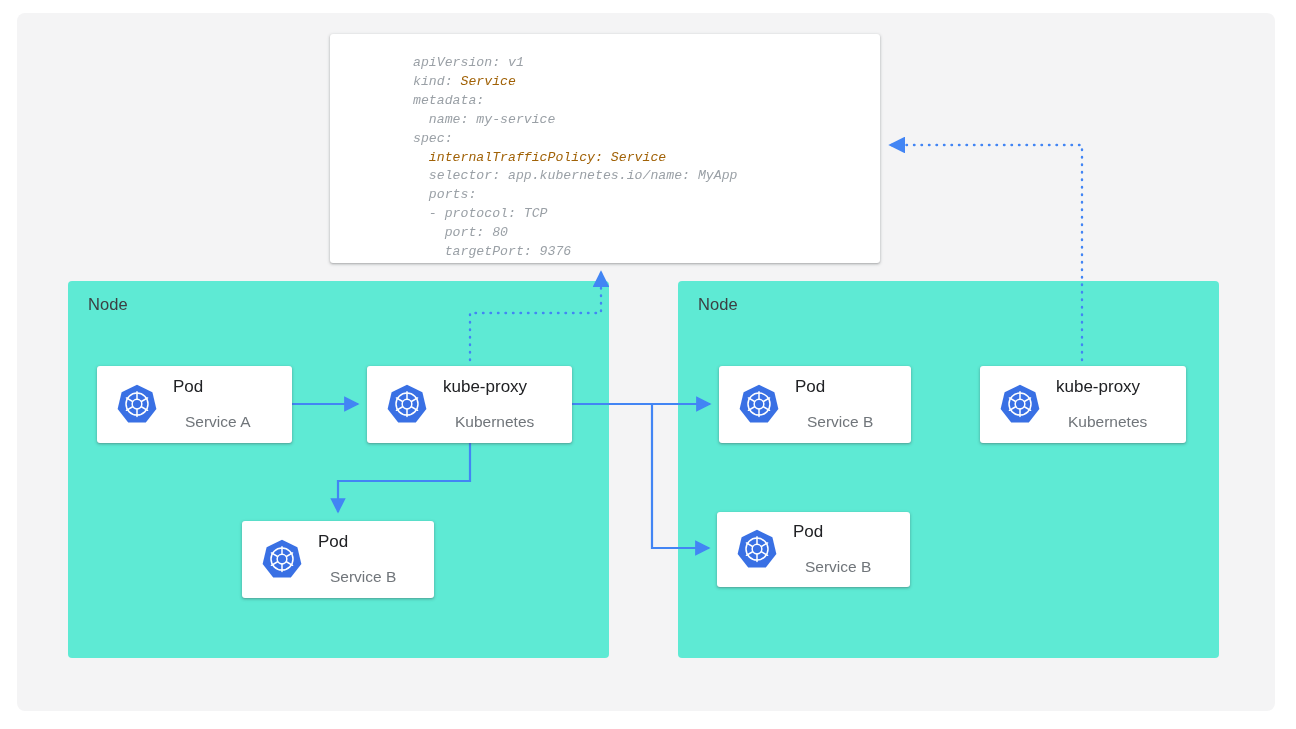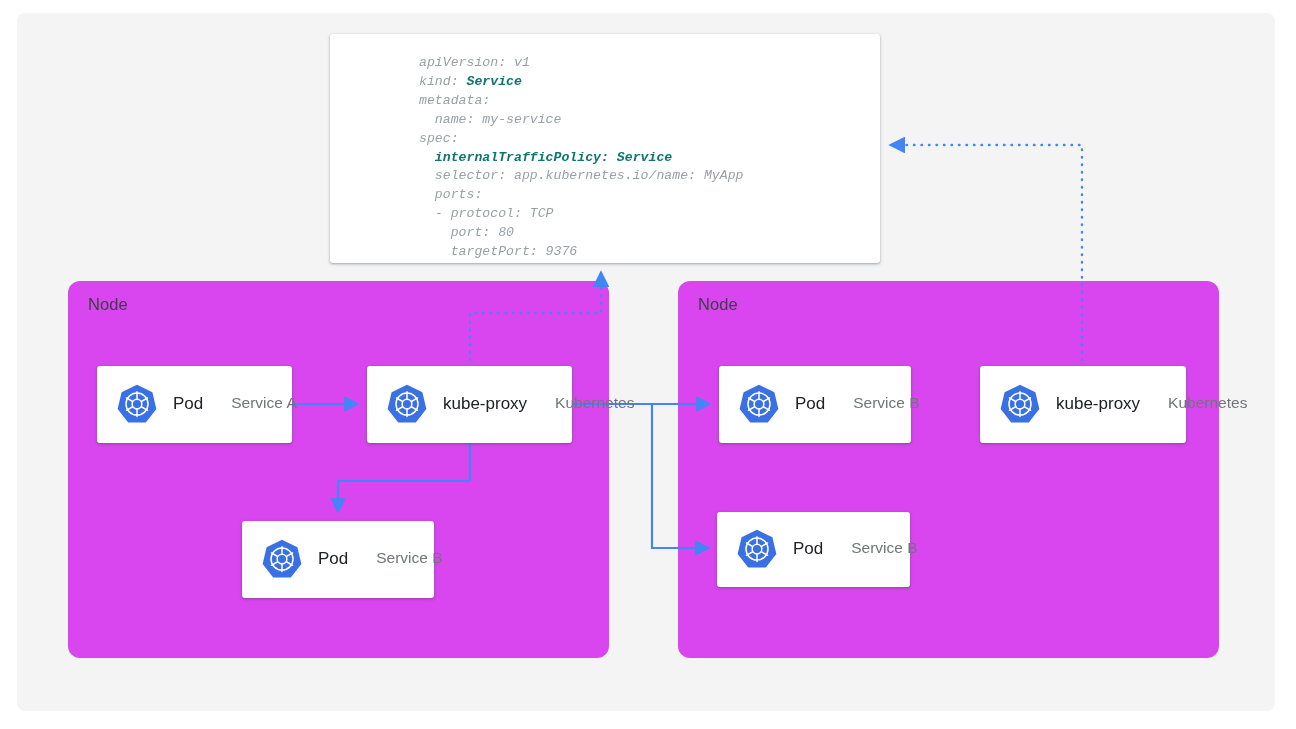--- a/index.html
+++ b/index.html
@@ -24,22 +24,22 @@
     left: 17px;
     top: 13px;
     width: 1258px;
     height: 698px;
     background: #f4f4f5;
     border-radius: 8px;
   }
   
   .node-panel {
     position: absolute;
-    background: #d946ef;
-    border-radius: 12px;
+    background: #5eead4;
+    border-radius: 4px;
   }
   #node-left  { left: 68px;  top: 281px; width: 541px; height: 377px; }
   #node-right { left: 678px; top: 281px; width: 541px; height: 377px; }
   .node-label {
     position: absolute;
     left: 20px;
     top: 14px;
     font-size: 16.5px;
     color: #3c4043;
     letter-spacing: .1px;
@@ -56,21 +56,21 @@
   }
   .card .logo {
     flex: 0 0 auto;
     width: 44px;
     height: 44px;
     margin-left: 18px;
     margin-right: 14px;
   }
   .card .texts {
     display: flex;
-    flex-direction: row;
+    flex-direction: column;
     justify-content: space-between;
     line-height: 1.22;
     gap: 16px;
   }
   .card .title {
     font-size: 17px;
     color: #202124;
     white-space: nowrap;
   }
   .card .subtitle {
@@ -94,33 +94,33 @@
     top: 34px;
     width: 550px;
     height: 229px;
     background: #ffffff;
     border-radius: 3px;
     box-shadow: 0 1px 2px rgba(60,64,67,.30), 0 1px 3px 1px rgba(60,64,67,.12);
     box-sizing: border-box;
   }
   #yaml-code {
     position: absolute;
-    left: 89px;
+    left: 83px;
     top: 20px;
     margin: 0;
     font-family: "Liberation Mono", monospace;
     font-size: 13.2px;
     line-height: 18.9px;
     font-style: italic;
     color: #9aa0a6;
     white-space: pre;
   }
   #yaml-code b {
-    color: #0f766e;
-    font-weight: 700;
+    color: #a16207;
+    font-weight: 400;
   }
   
   #connectors {
     position: absolute;
     left: 0;
     top: 0;
     width: 1296px;
     height: 729px;
     pointer-events: none;
   }

